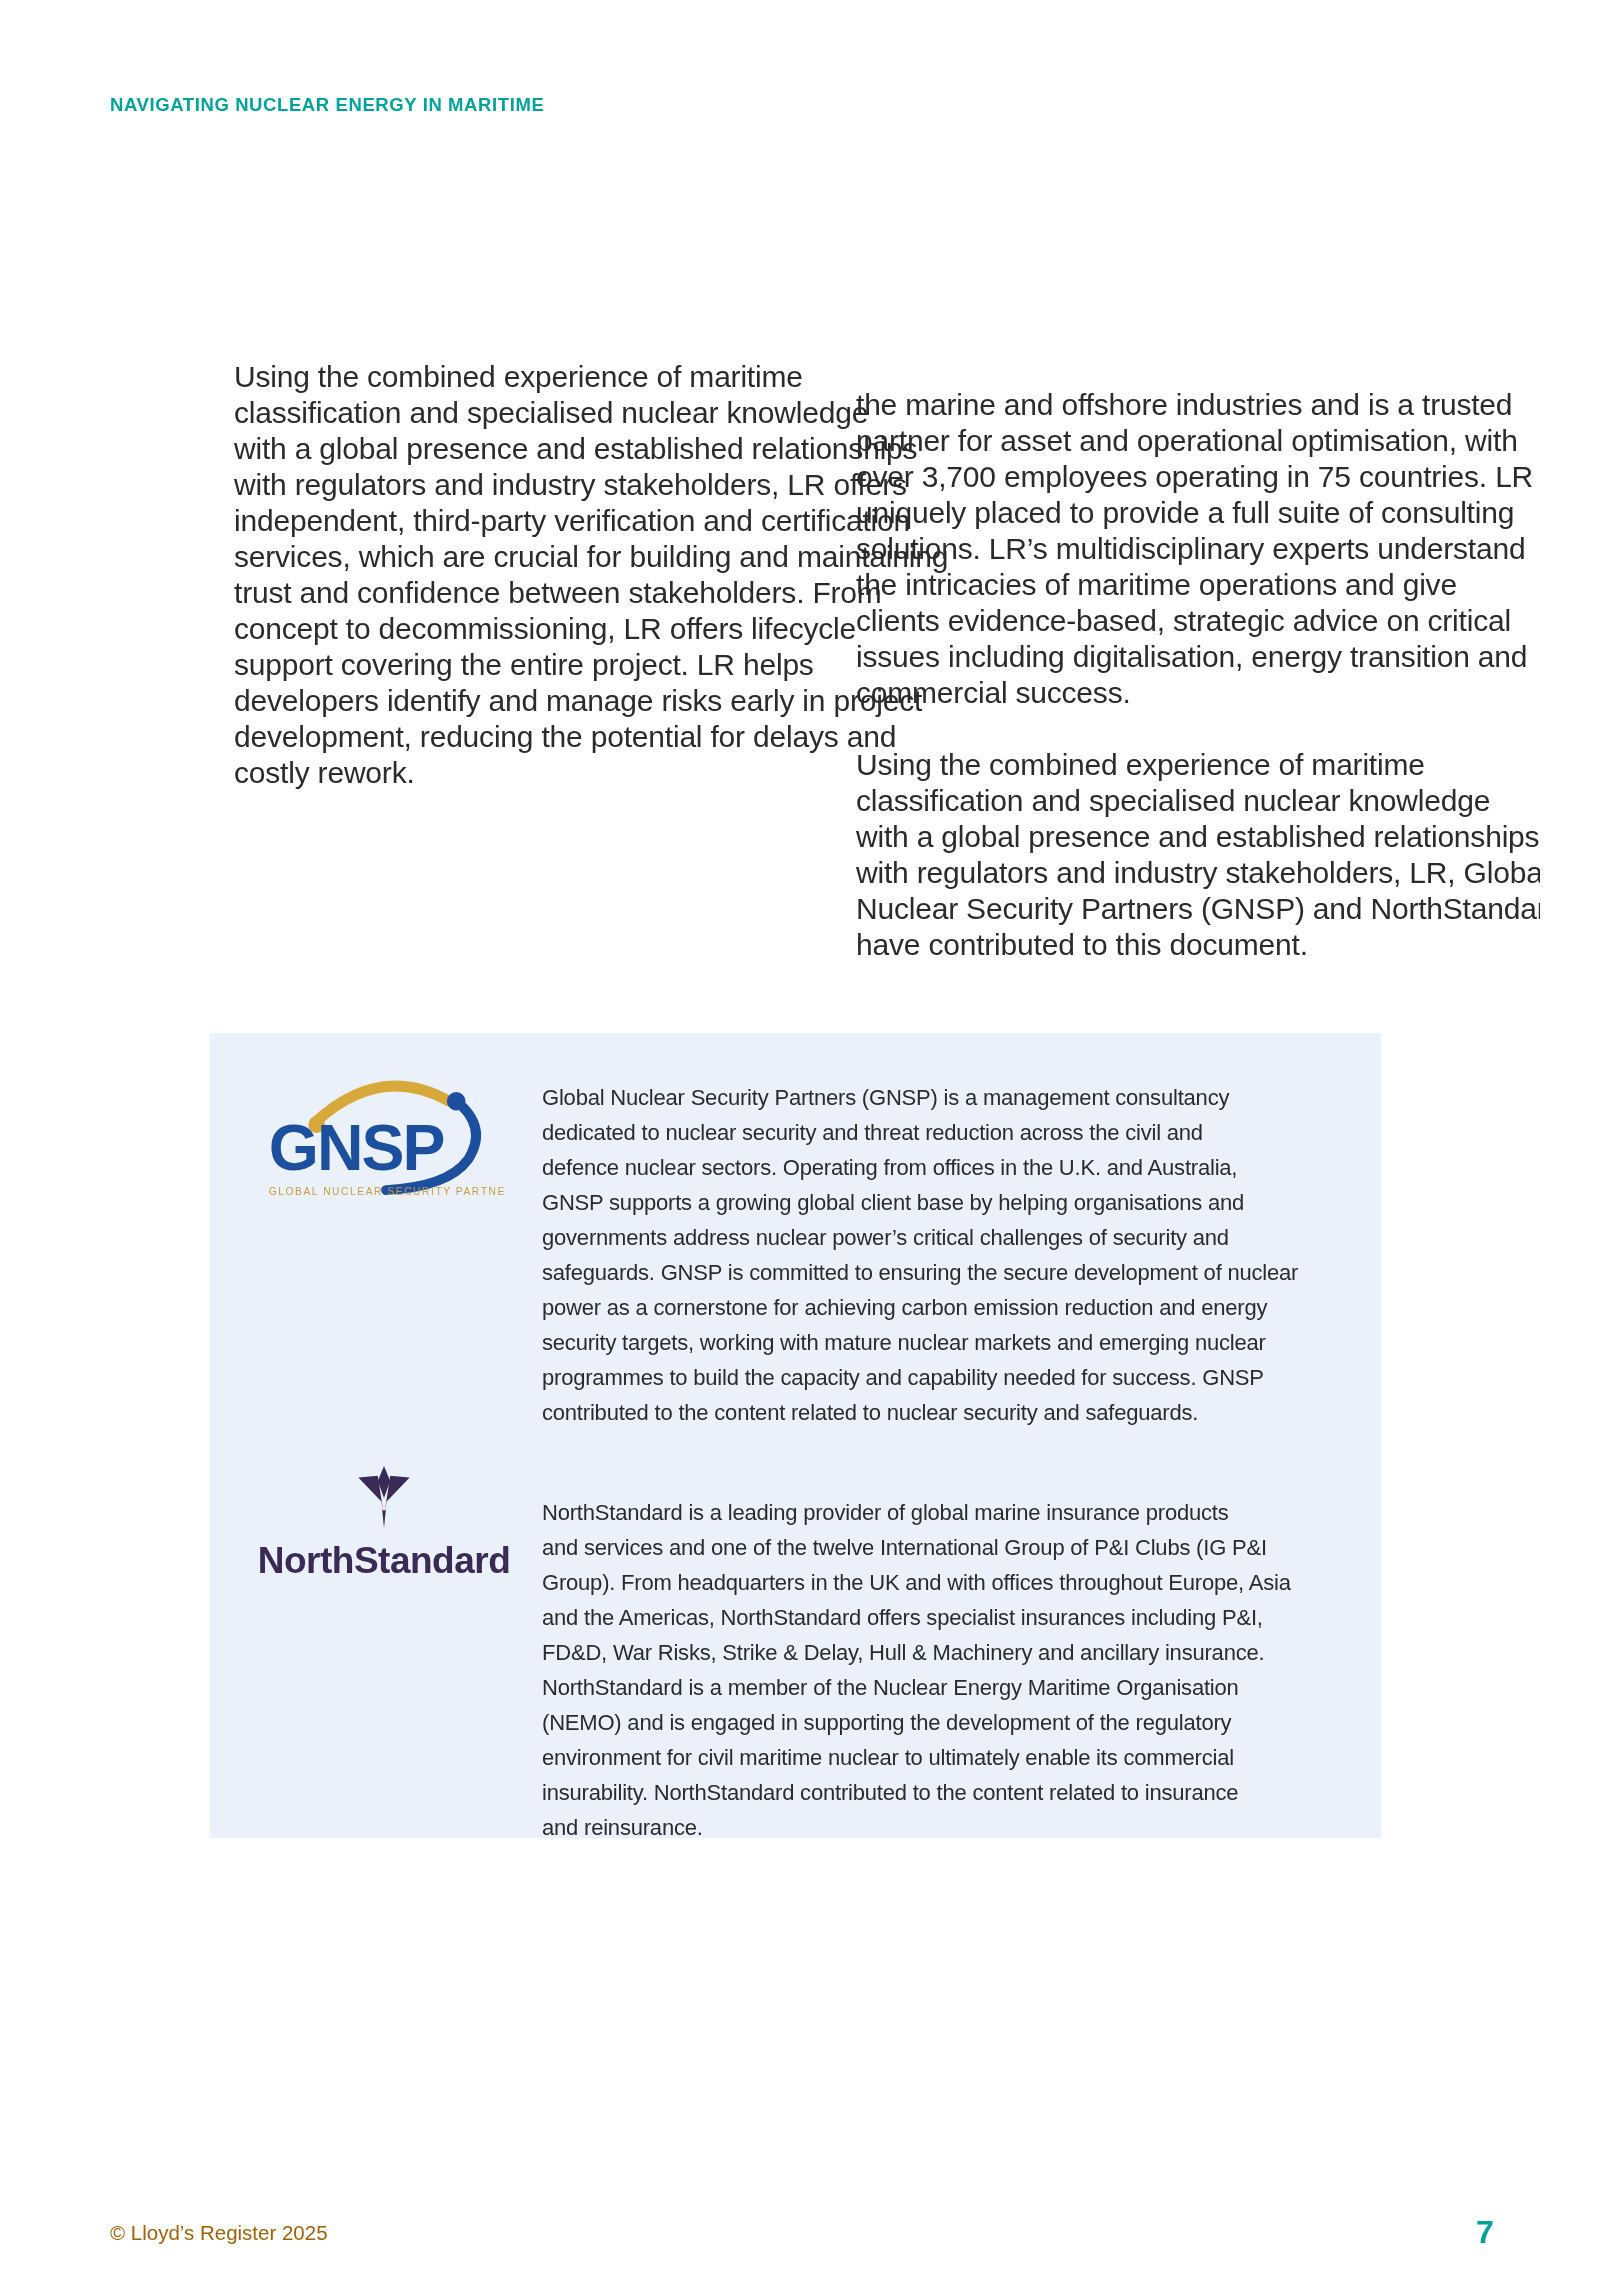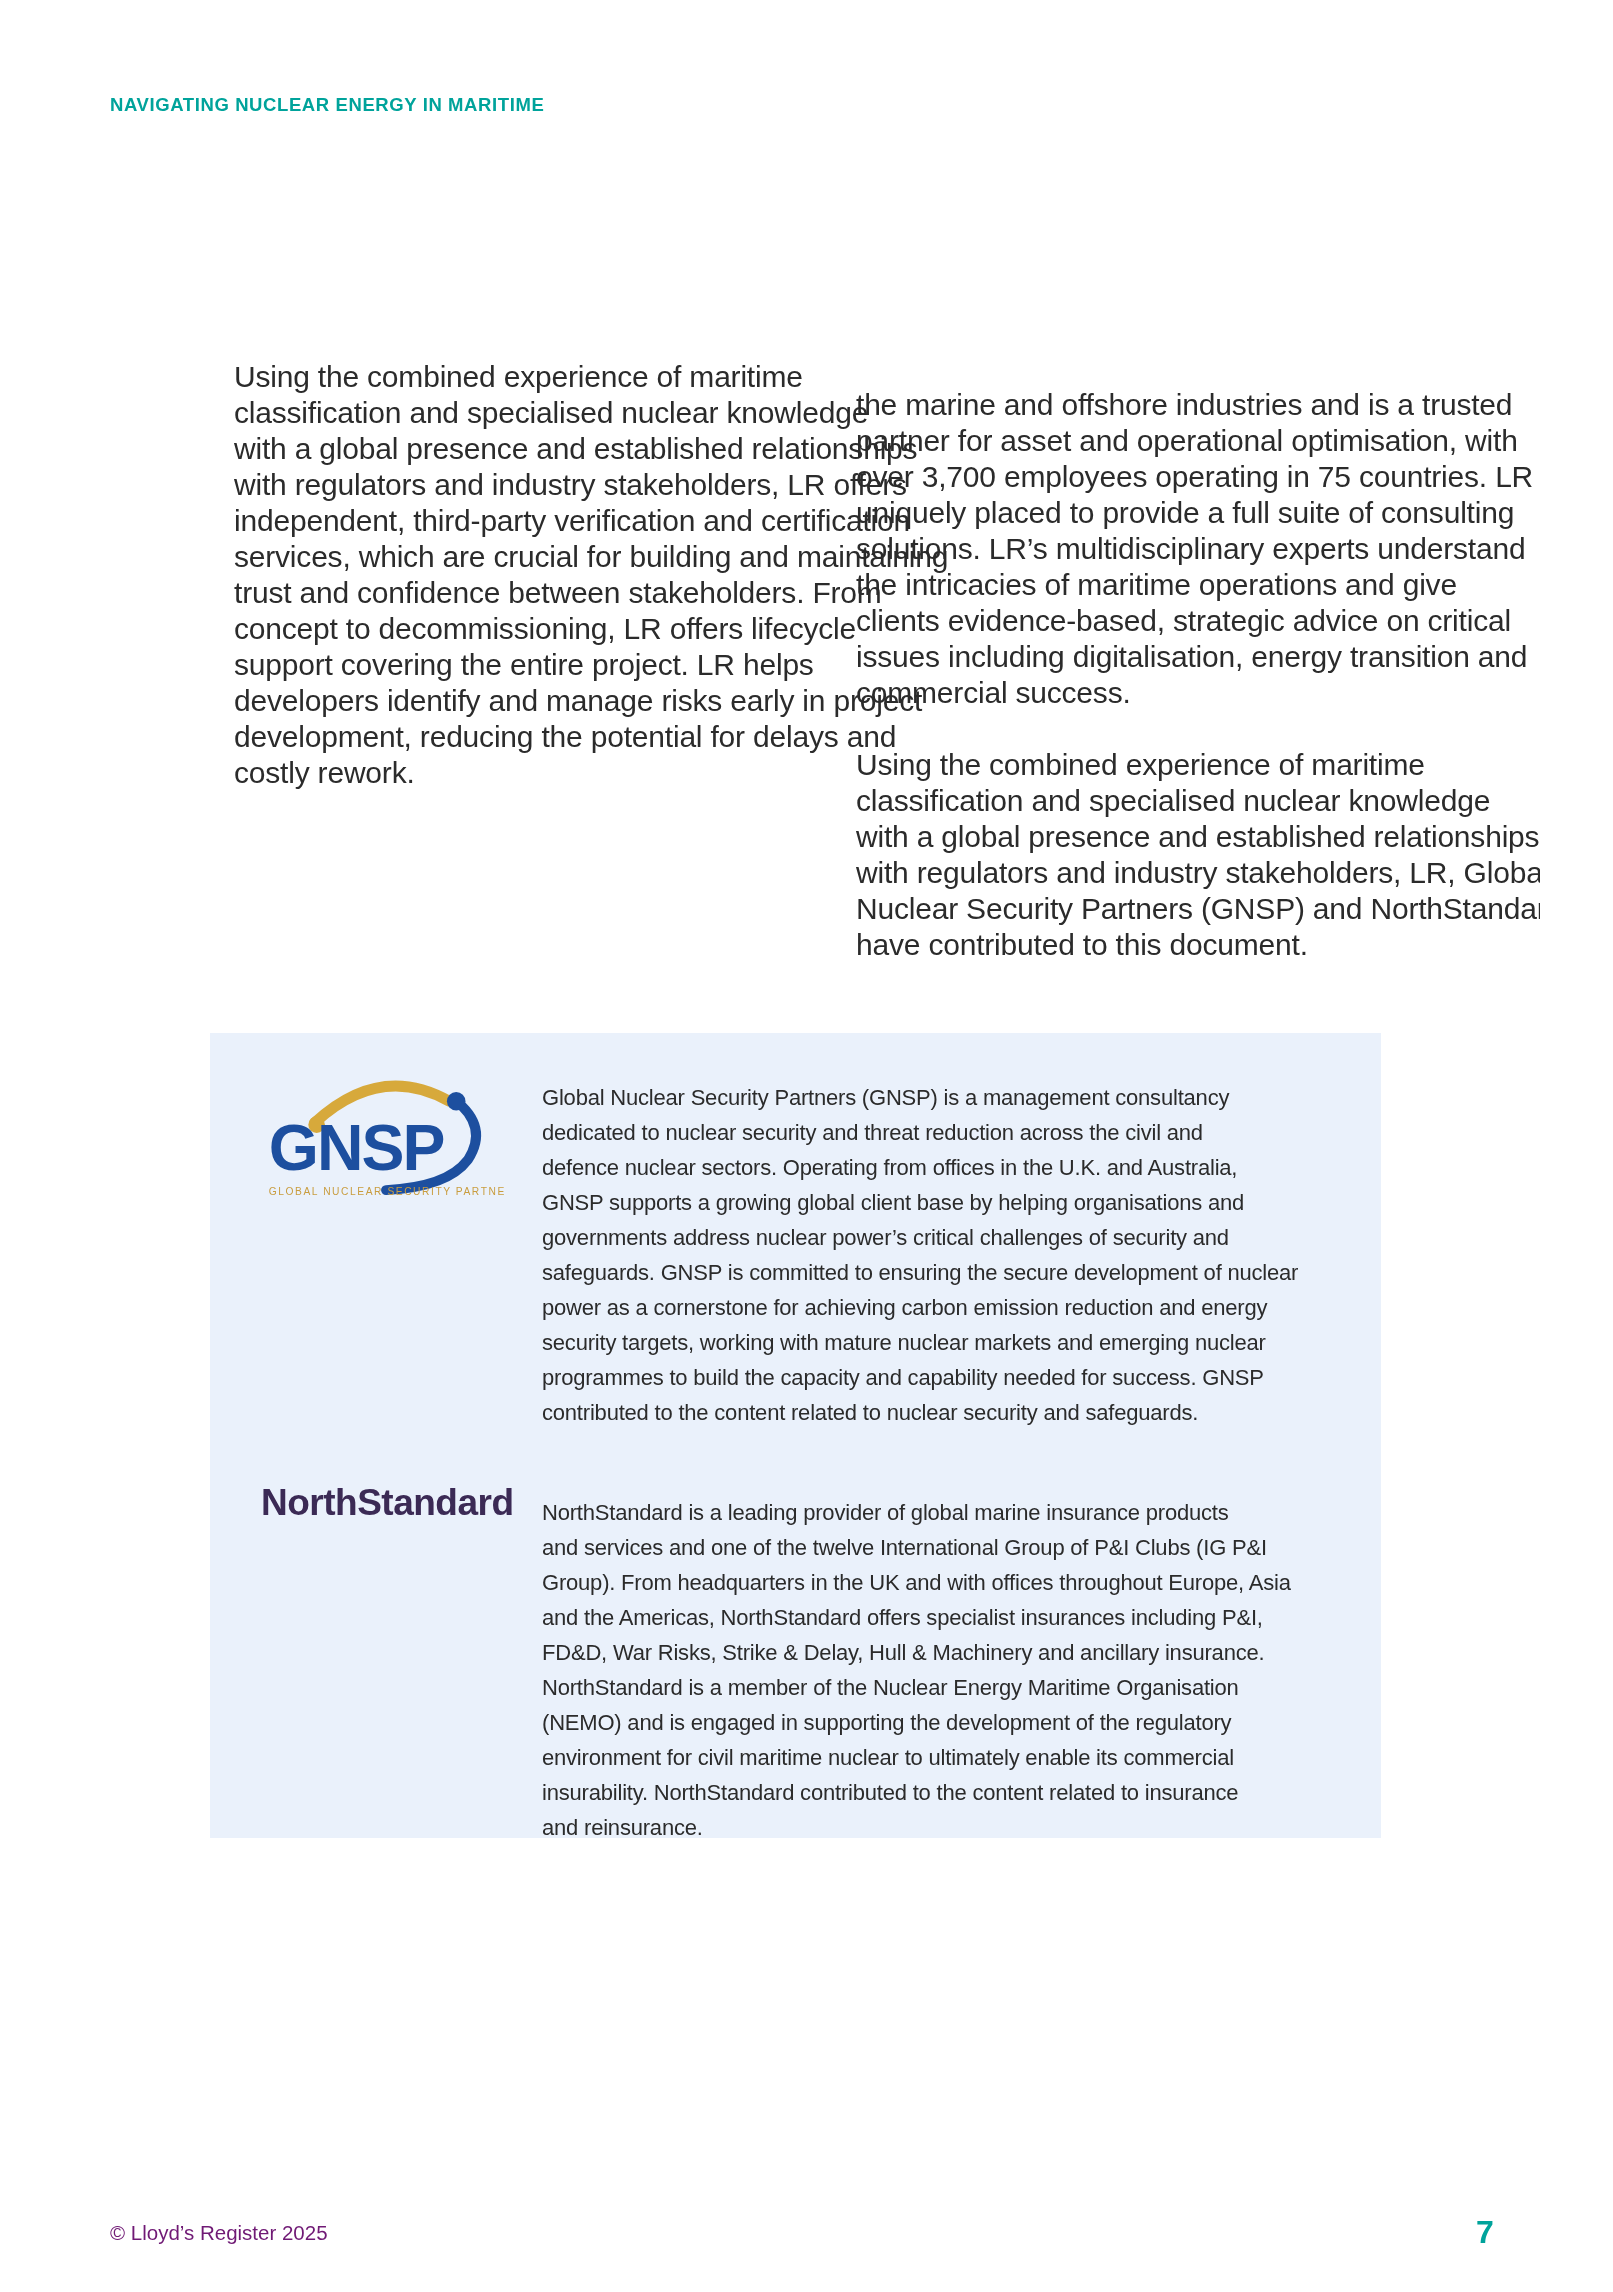--- a/index.html
+++ b/index.html
@@ -38,32 +38,32 @@
     font-size: 22px; line-height: 35px; letter-spacing: -0.2px;
     color: #2b2b2b; white-space: pre;
   }
   .gnsp-text { top: 47px; }
   .ns-text { top: 430px; margin-top: 32px; }
 
   .gnsp-logo { position: absolute; left: 51px; top: 29px; width: 244px; height: 137px; }
 
   .ns-logo {
     position: absolute; left: 51px; top: 433px; width: 246px;
-    display: flex; align-items: center;
+    display: flex; flex-direction: column; align-items: center;
   }
   .ns-symbol { width: 60px; height: 62px; }
   .ns-wordmark {
     margin-top: 11.7px;
     font-size: 37px; font-weight: bold; letter-spacing: -0.5px;
     color: #3B2A55; white-space: pre;
   }
 
   .footer-copy {
     position: absolute; left: 110px; top: 2221px;
-    font-size: 20.5px; color: #701a75; white-space: pre;
+    font-size: 20.5px; color: #a16207; white-space: pre;
   }
   .page-number {
     position: absolute; left: 1476px; top: 2214px;
     font-size: 32px; font-weight: bold; color: #00A39B;
   }
 </style>
 </head>
 <body>
 
 <div class="page">

